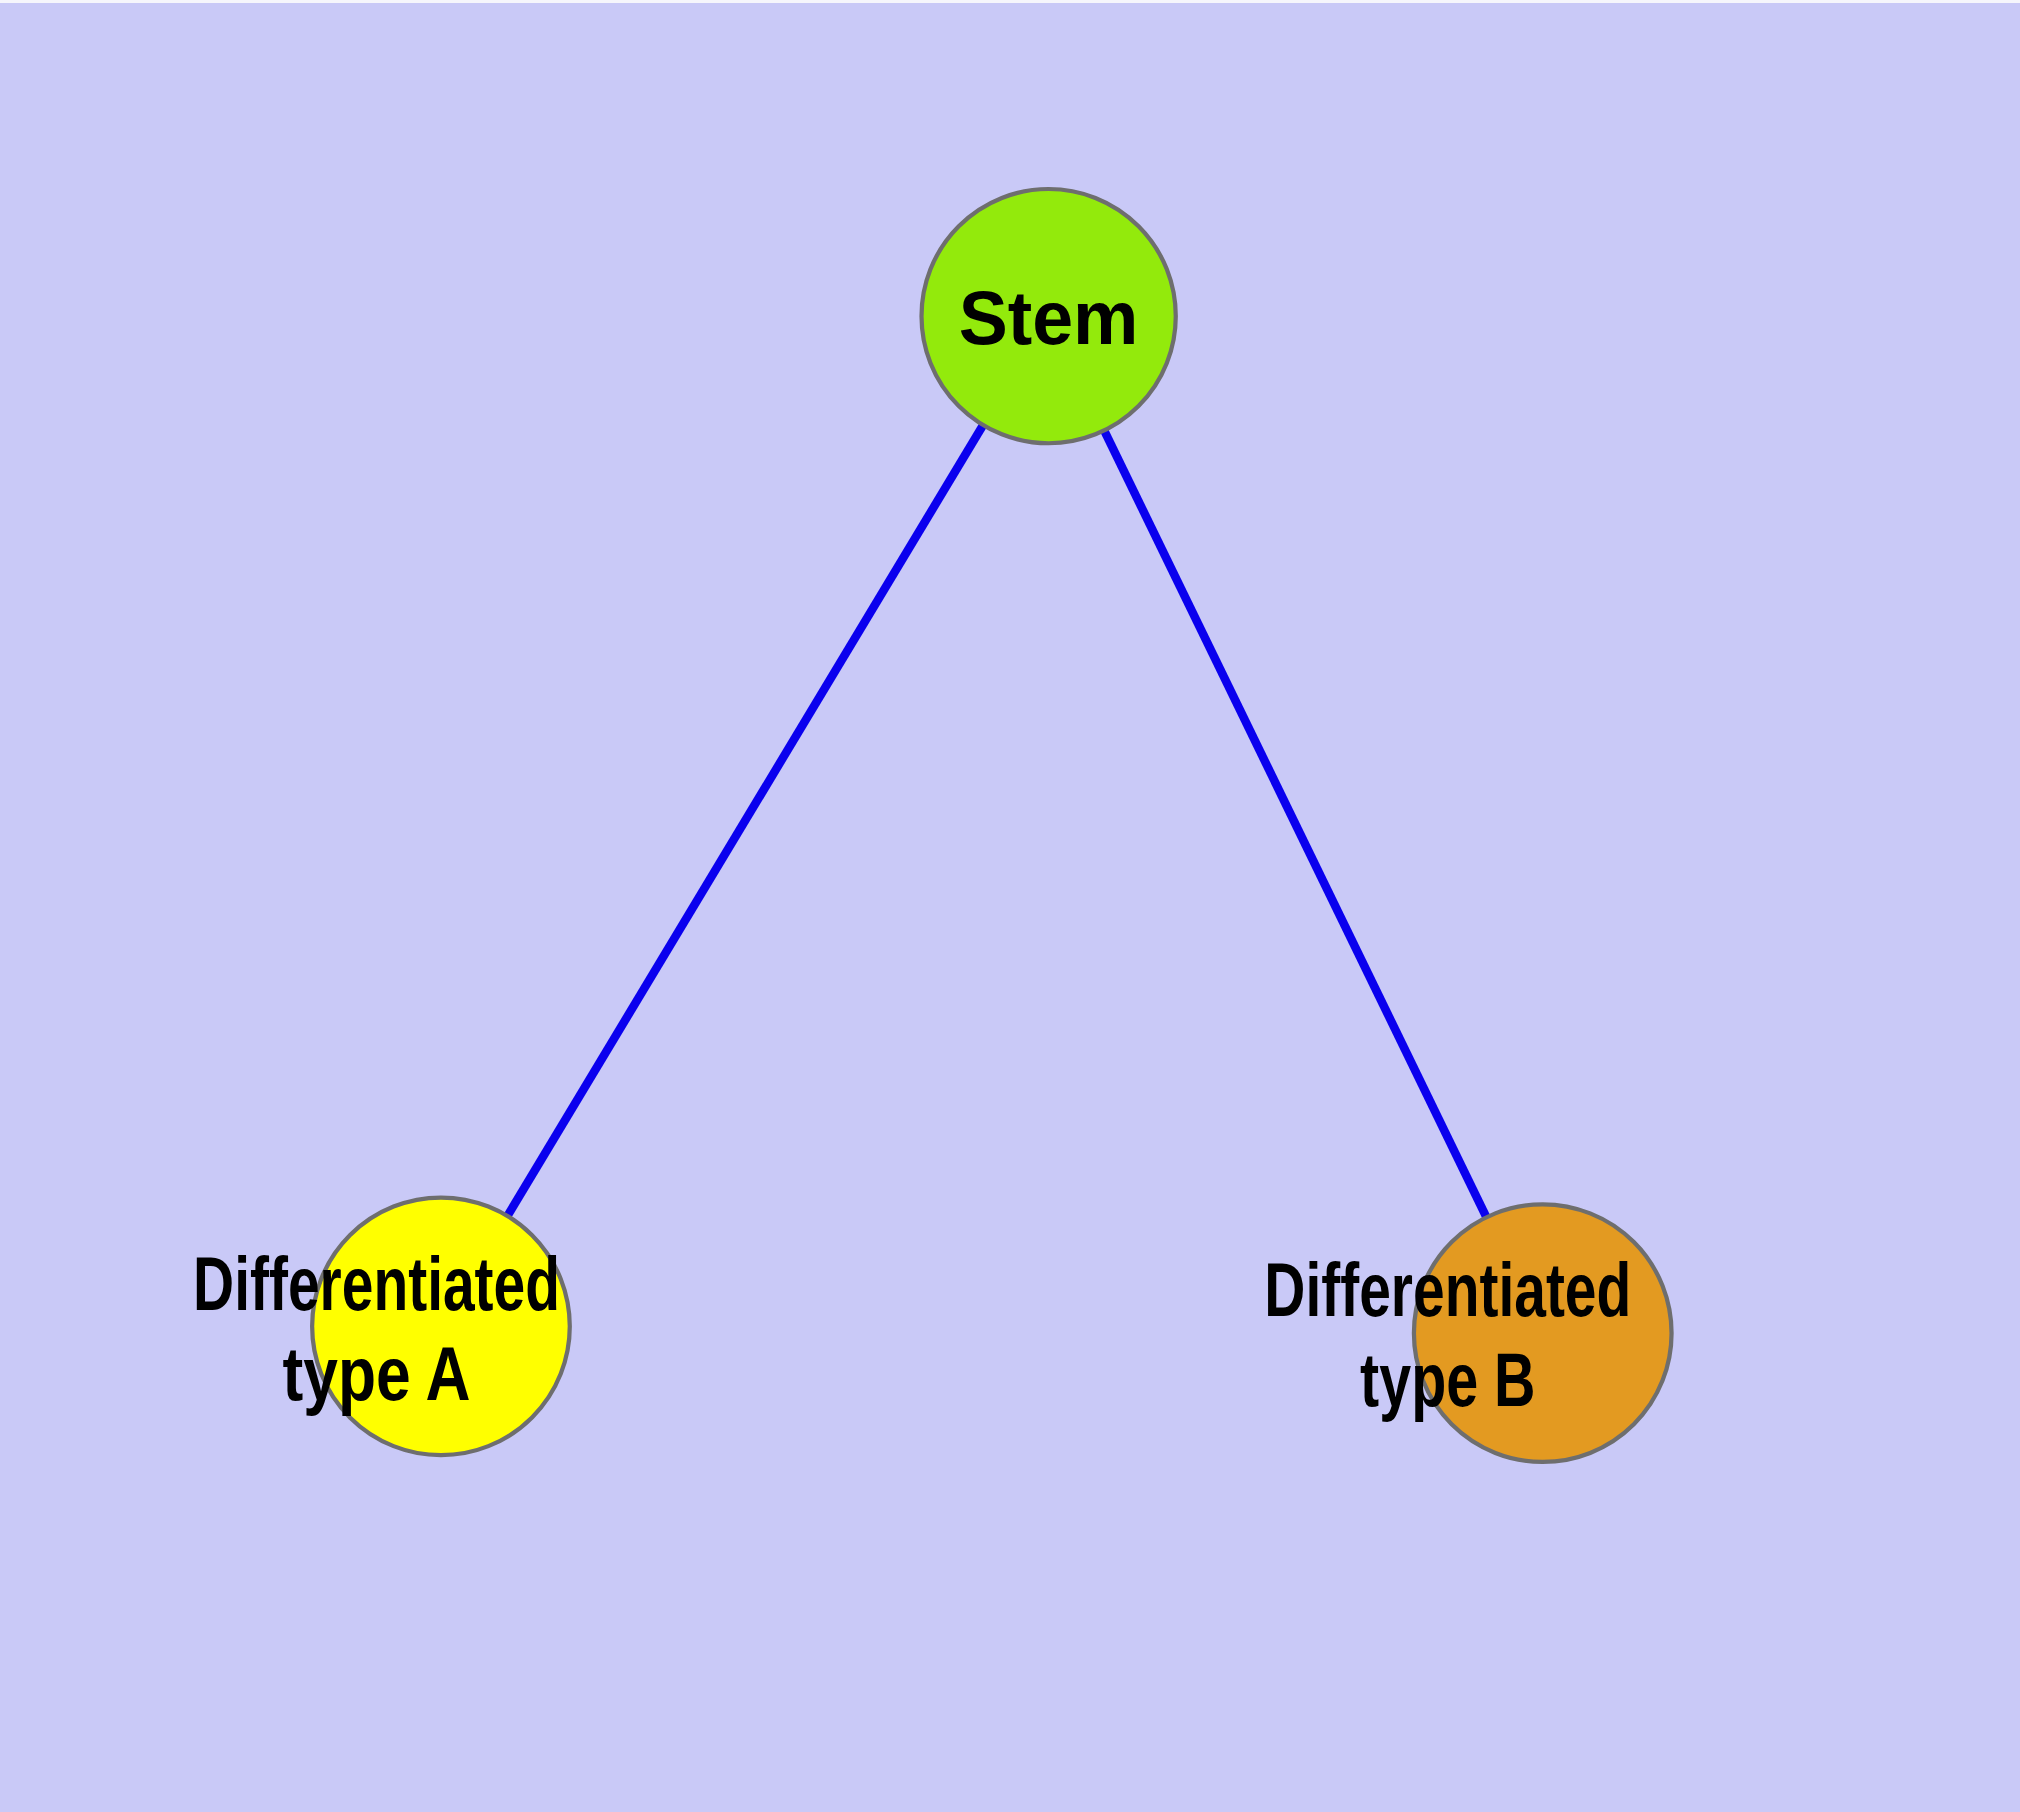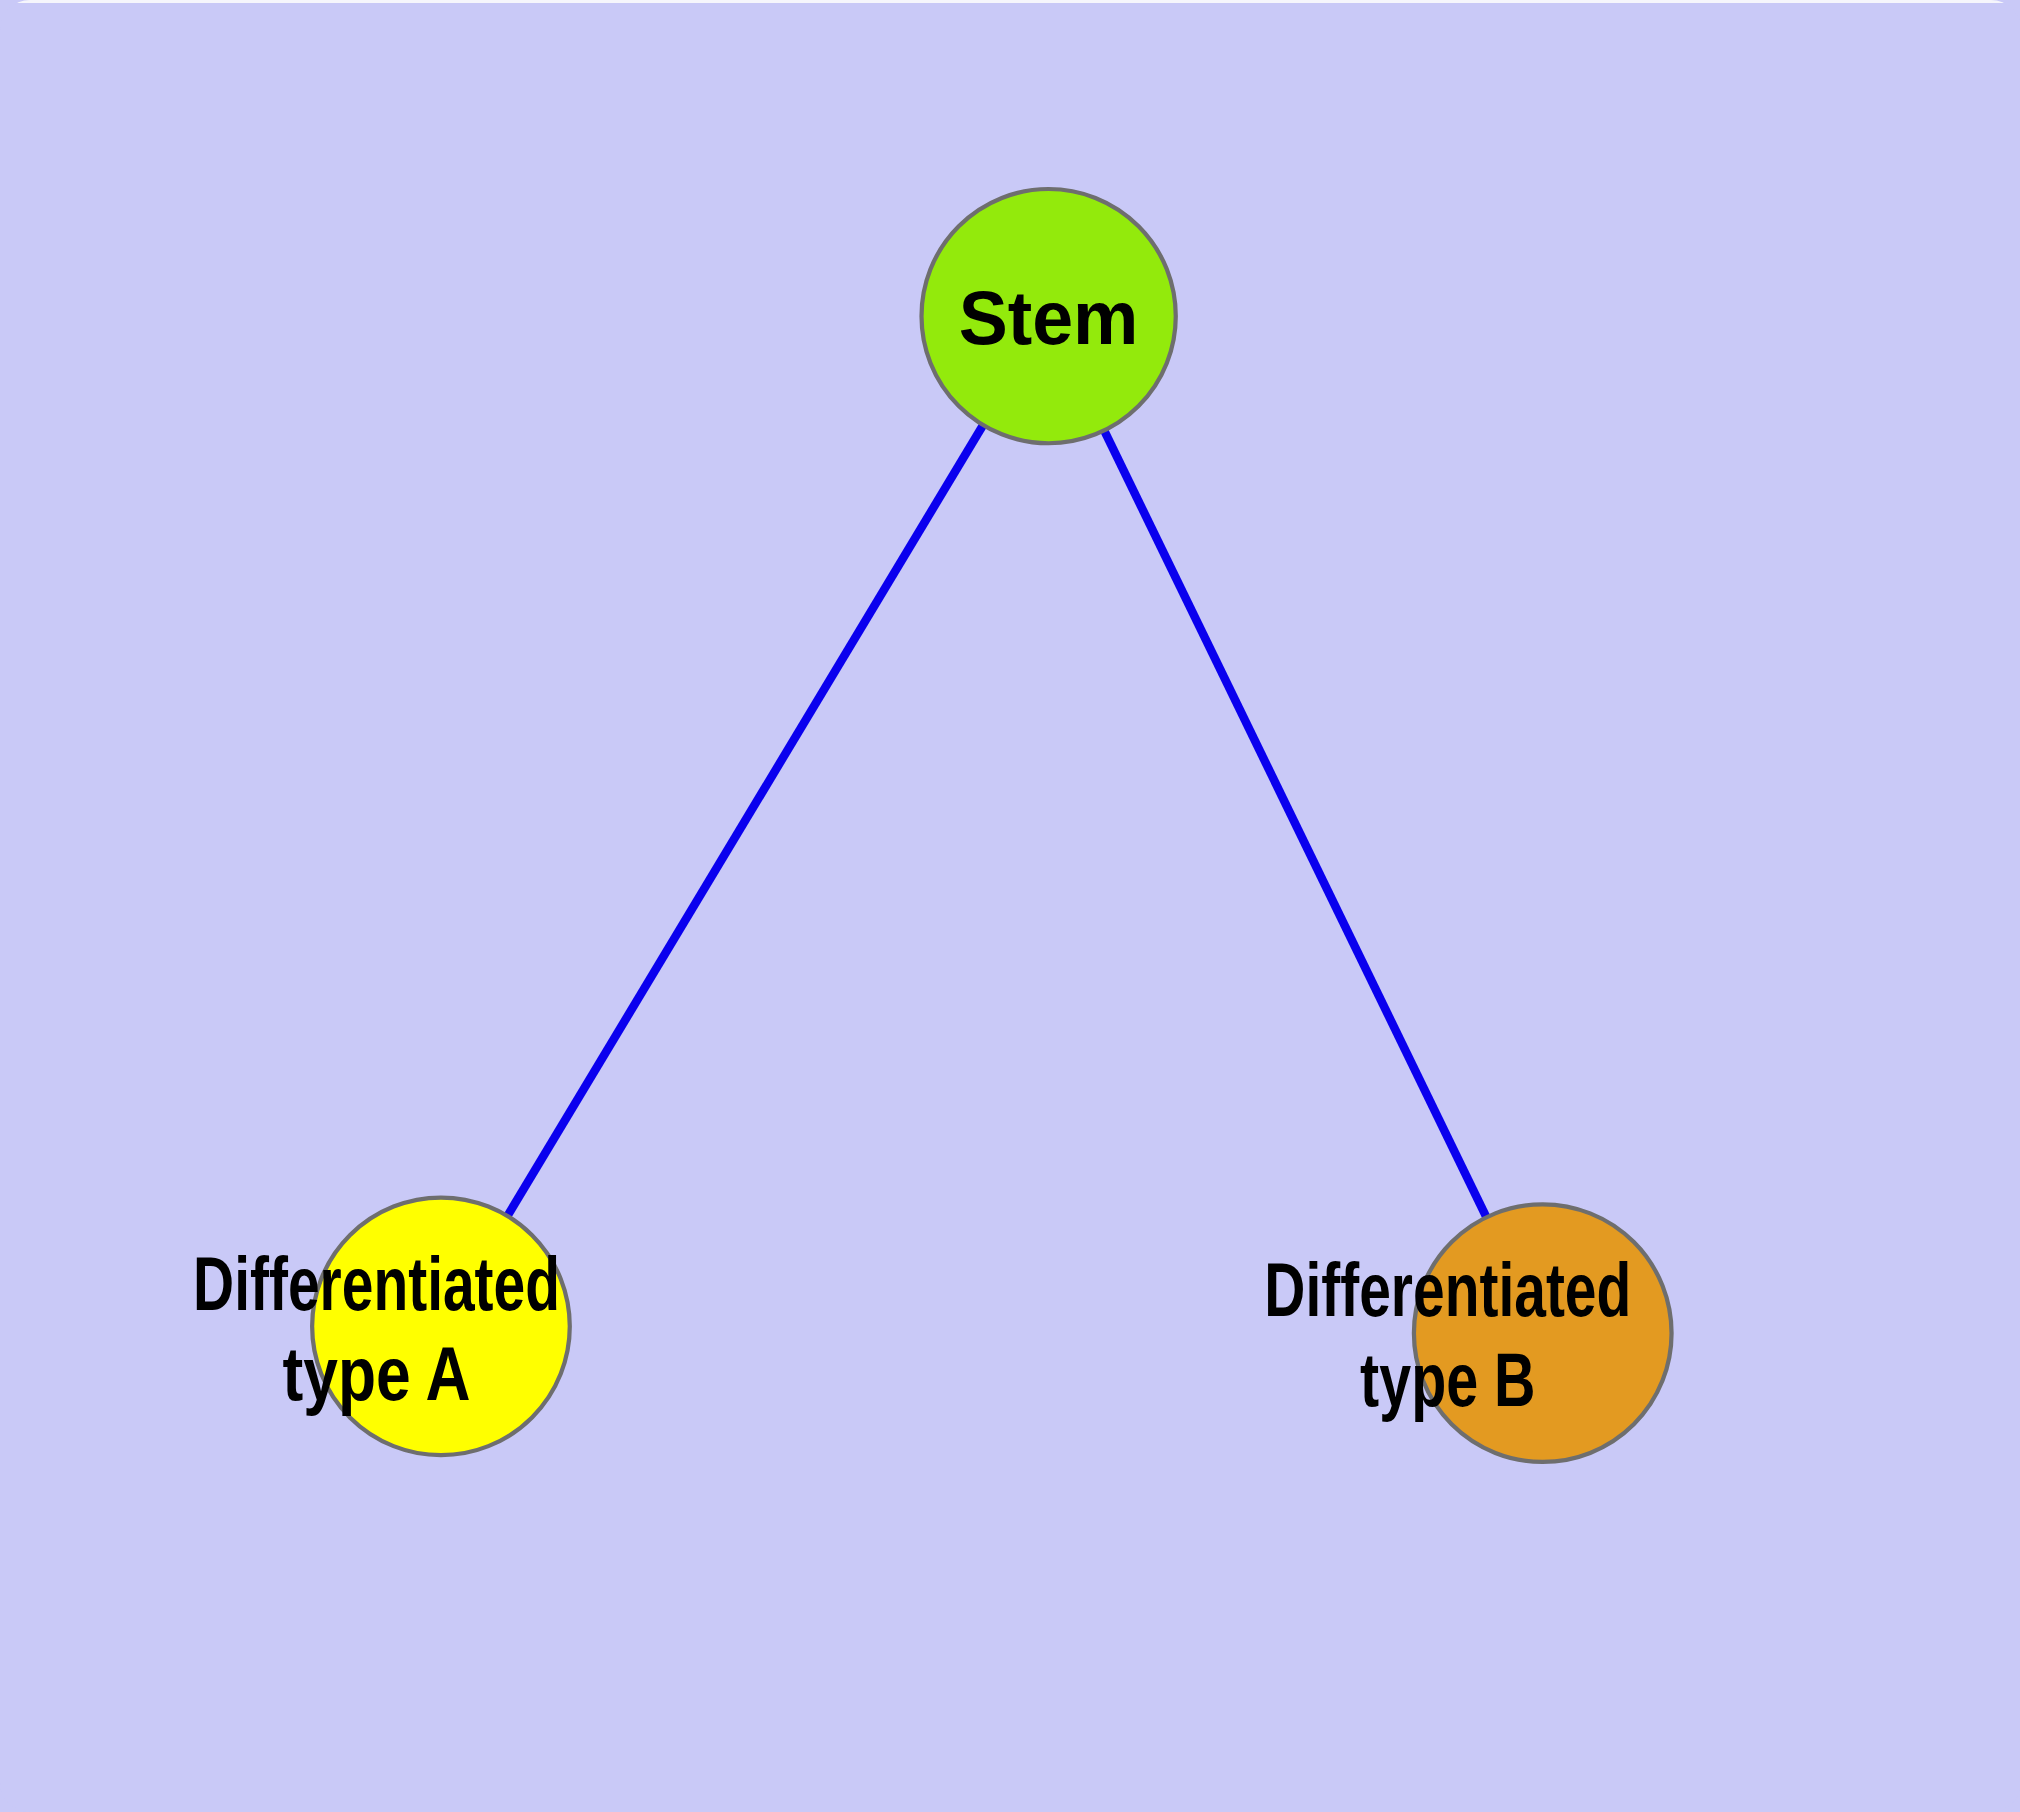--- a/index.html
+++ b/index.html
@@ -5,21 +5,20 @@
   html, body {
     margin: 0;
     padding: 0;
     background: #c9c9f7;
   }
   .canvas-wrap {
     position: relative;
     width: 2021px;
     height: 1812px;
     overflow: hidden;
-    border-radius: 30px;
   }
   svg.graph {
     display: block;
     width: 2021px;
     height: 1812px;
   }
   .node-label {
     font-family: "Liberation Sans", "DejaVu Sans", sans-serif;
     font-weight: bold;
     font-size: 90px;

